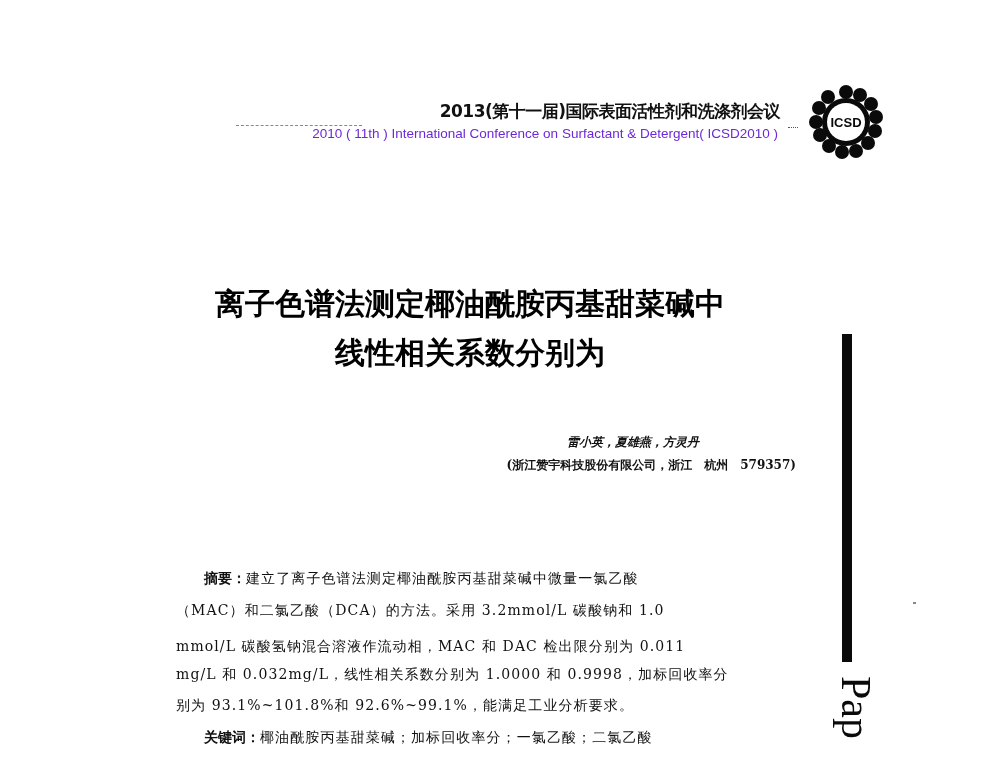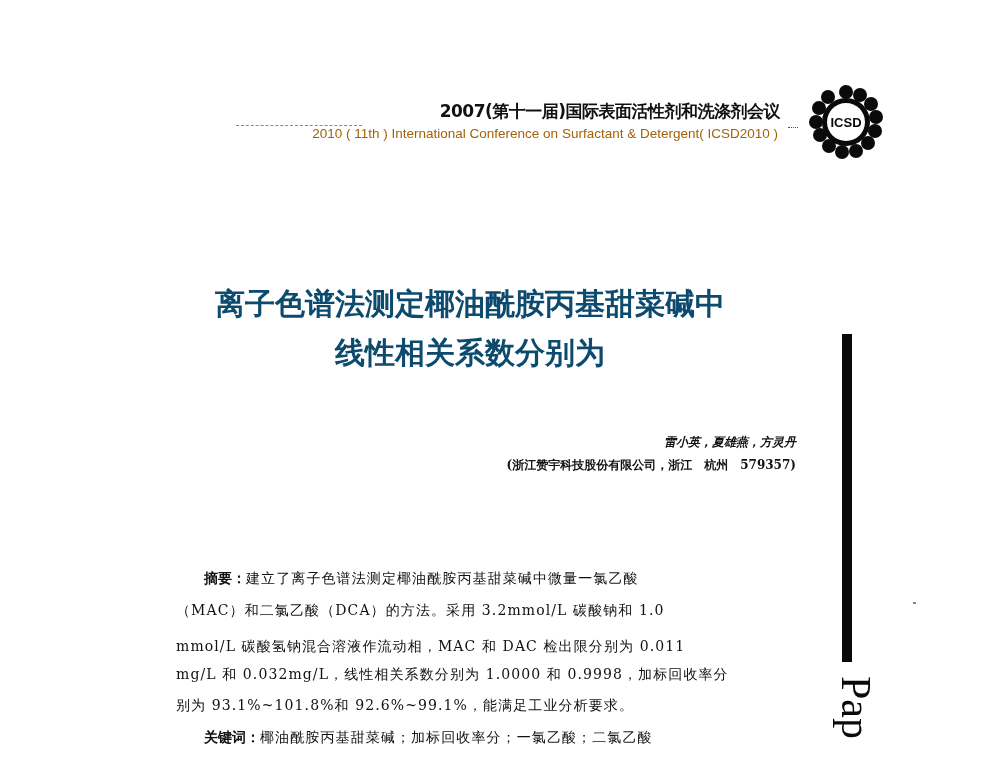--- a/index.html
+++ b/index.html
@@ -1,37 +1,37 @@
 <!DOCTYPE html>
 <html><head>
 <meta charset="utf-8">
 <style>
   html, body { margin:0; padding:0; background:#ffffff; }
   body { width:1000px; height:760px; position:relative; overflow:hidden; color:#111; font-family:"DejaVu Serif", serif; }
   .abs { position:absolute; }
   .hdr-cn { left:420px; top:100px; width:360px; text-align:right; font-family:"DejaVu Sans", sans-serif; font-weight:bold; font-size:17px; letter-spacing:-0.5px; color:#111; white-space:nowrap; }
-  .hdr-en { left:240px; top:126px; width:538px; text-align:right; font-family:"Liberation Sans", sans-serif; font-size:13.5px; color:#a16207; white-space:nowrap; }
+  .hdr-en { left:240px; top:126px; width:538px; text-align:right; font-family:"Liberation Sans", sans-serif; font-size:13.5px; color:#6d28d9; white-space:nowrap; }
   .hdr-dash { left:236px; top:125px; width:126px; height:0; border-top:1px dashed #888; }
   .hdr-dash2 { left:788px; top:127px; width:10px; height:0; border-top:1px dotted #555; }
   .logo { left:806px; top:82px; width:80px; height:80px; }
-  .title { left:150px; width:640px; text-align:center; font-family:Liberation Sans, sans-serif; font-weight:bold; font-size:30px; color:#0c4a6e; white-space:nowrap; }
+  .title { left:150px; width:640px; text-align:center; font-family:Liberation Sans, sans-serif; font-weight:bold; font-size:30px; color:#000000; white-space:nowrap; }
   .t1 { top:284px; }
   .t2 { top:333px; }
-  .authors { left:470px; top:434px; width:326px; text-align:right; font-family:Liberation Sans, sans-serif; font-size:12px; font-weight:bold; font-style:italic; white-space:nowrap; }
+  .authors { left:470px; top:434px; width:326px; text-align:center; font-family:Liberation Sans, sans-serif; font-size:12px; font-weight:bold; font-style:italic; white-space:nowrap; }
   .affil { left:440px; top:457px; width:356px; text-align:right; font-family:"DejaVu Serif", serif; font-size:12px; font-weight:bold; white-space:nowrap; }
   .abs-line { left:176px; width:600px; font-family:"DejaVu Serif", serif; font-size:14px; line-height:20px; white-space:nowrap; letter-spacing:1.1px; color:#111; }
   .lbl { font-family:"DejaVu Sans", sans-serif; font-weight:bold; letter-spacing:0;margin-left:28px; }
   .vbar { left:842px; top:334px; width:10px; height:328px; background:#0a0a0a; }
   .side-text { left:830px; top:676px; font-family:"Liberation Serif", serif; font-size:42px; color:#0a0a0a; transform-origin:0 0; transform:rotate(90deg) translate(0,-50px); white-space:nowrap; }
   .speck { left:913px; top:602px; width:3px; height:2px; background:#888; }
 </style>
 </head>
 <body>
 
-<div class="abs hdr-cn">2007(第十一届)国际表面活性剂和洗涤剂会议</div>
+<div class="abs hdr-cn">2013(第十一届)国际表面活性剂和洗涤剂会议</div>
 <div class="abs hdr-dash"></div>
 <div class="abs hdr-en">2010 ( 11th ) International Conference on Surfactant &amp; Detergent( ICSD2010 )</div>
 <div class="abs hdr-dash2"></div>
 
 <div class="abs logo">
   <svg width="80" height="80" viewBox="0 0 80 80">
     <g fill="#0a0a0a">
       <circle cx="40" cy="10" r="7"></circle>
       <circle cx="54" cy="13" r="7"></circle>
       <circle cx="65" cy="22" r="7"></circle>

